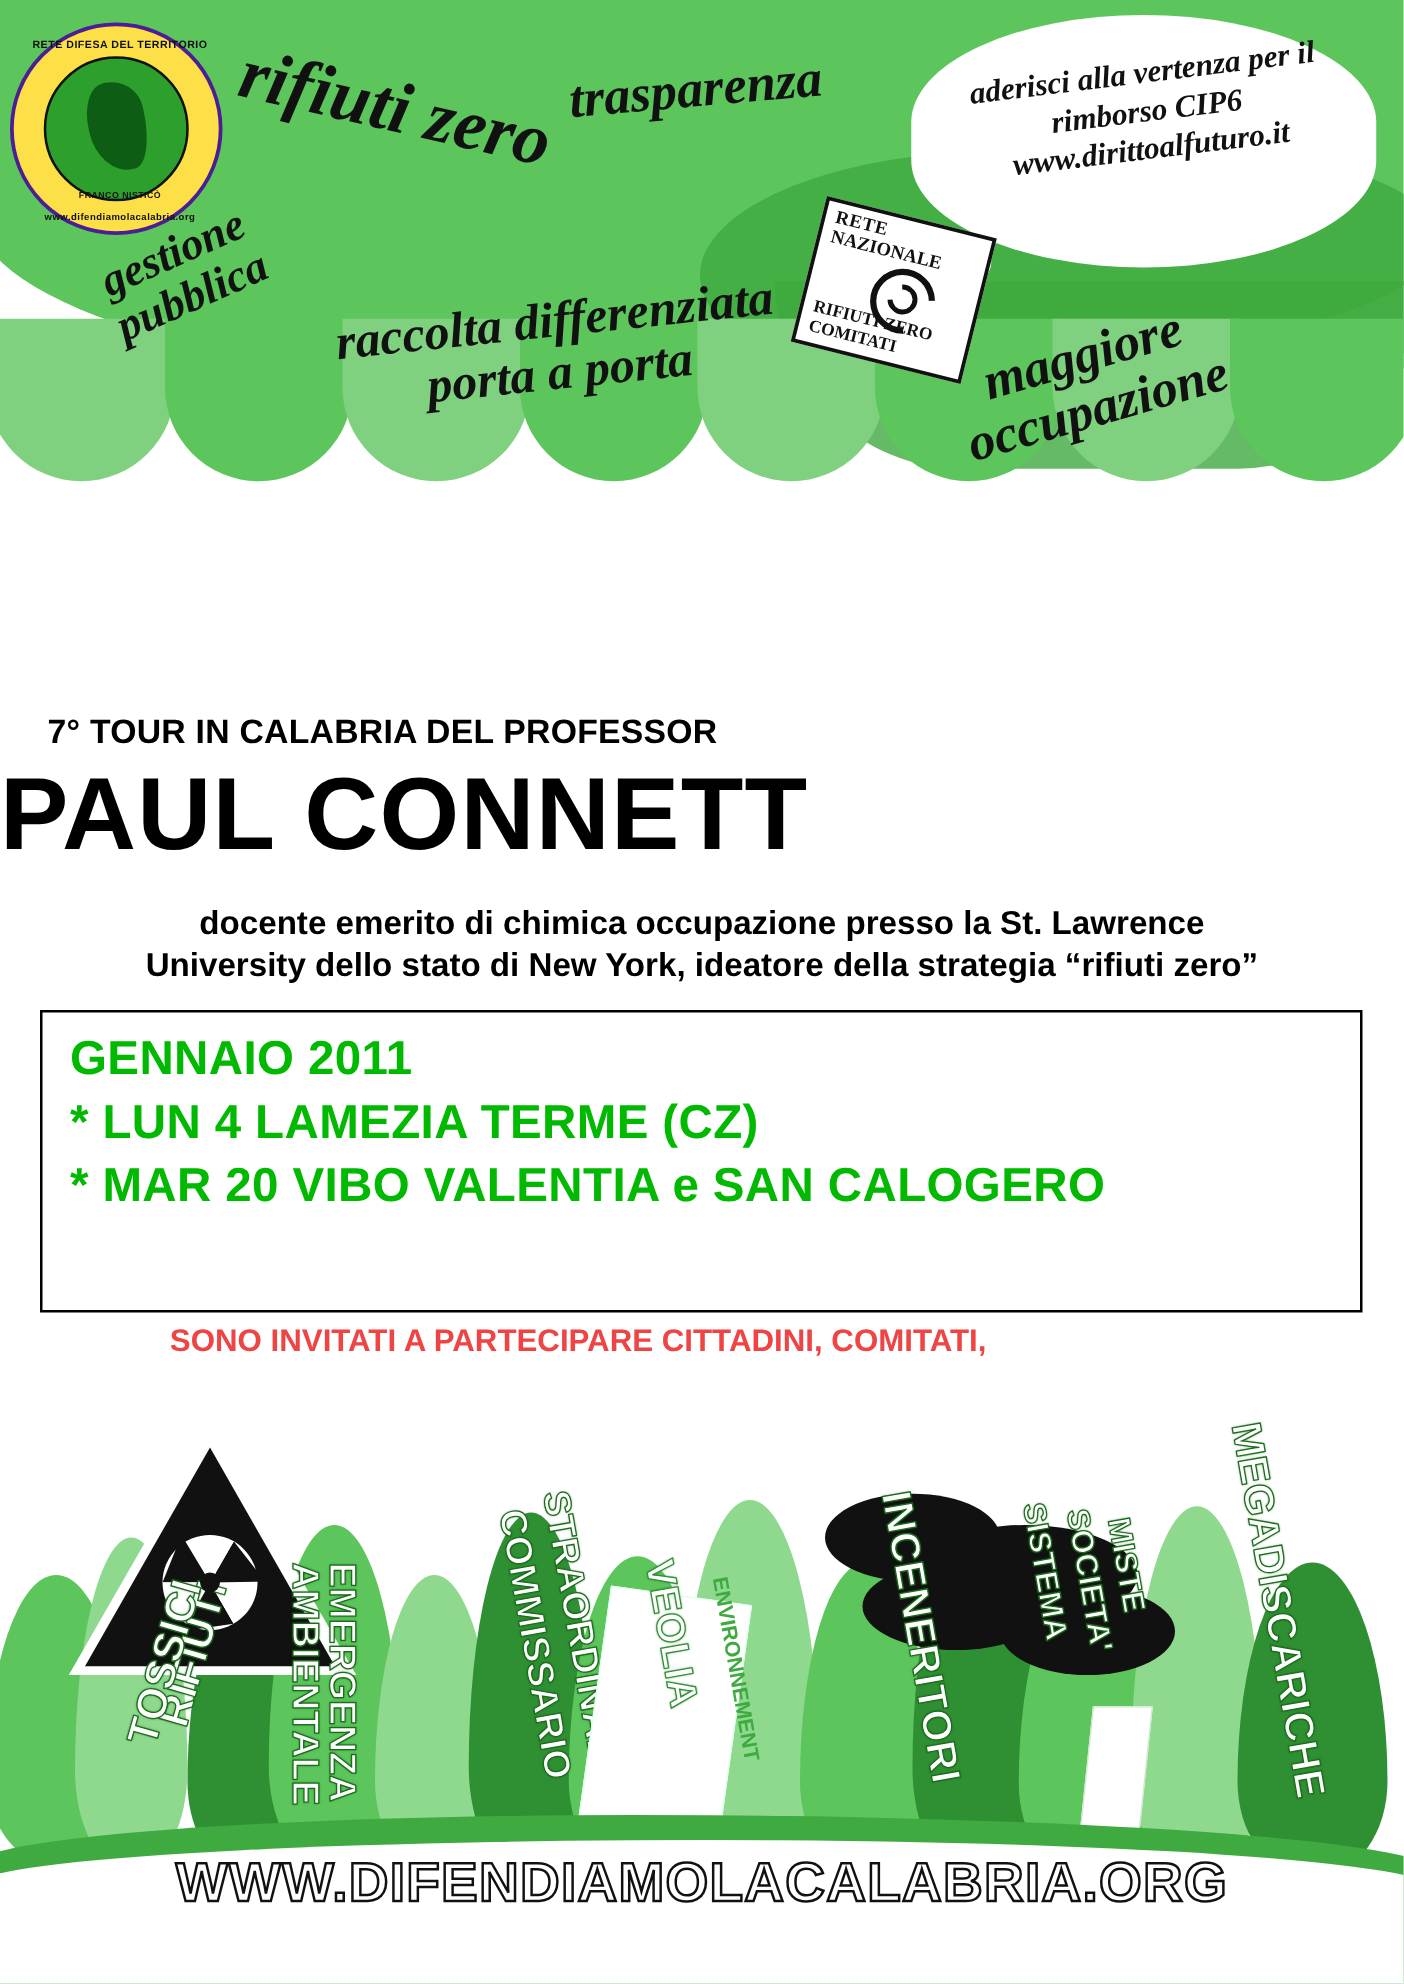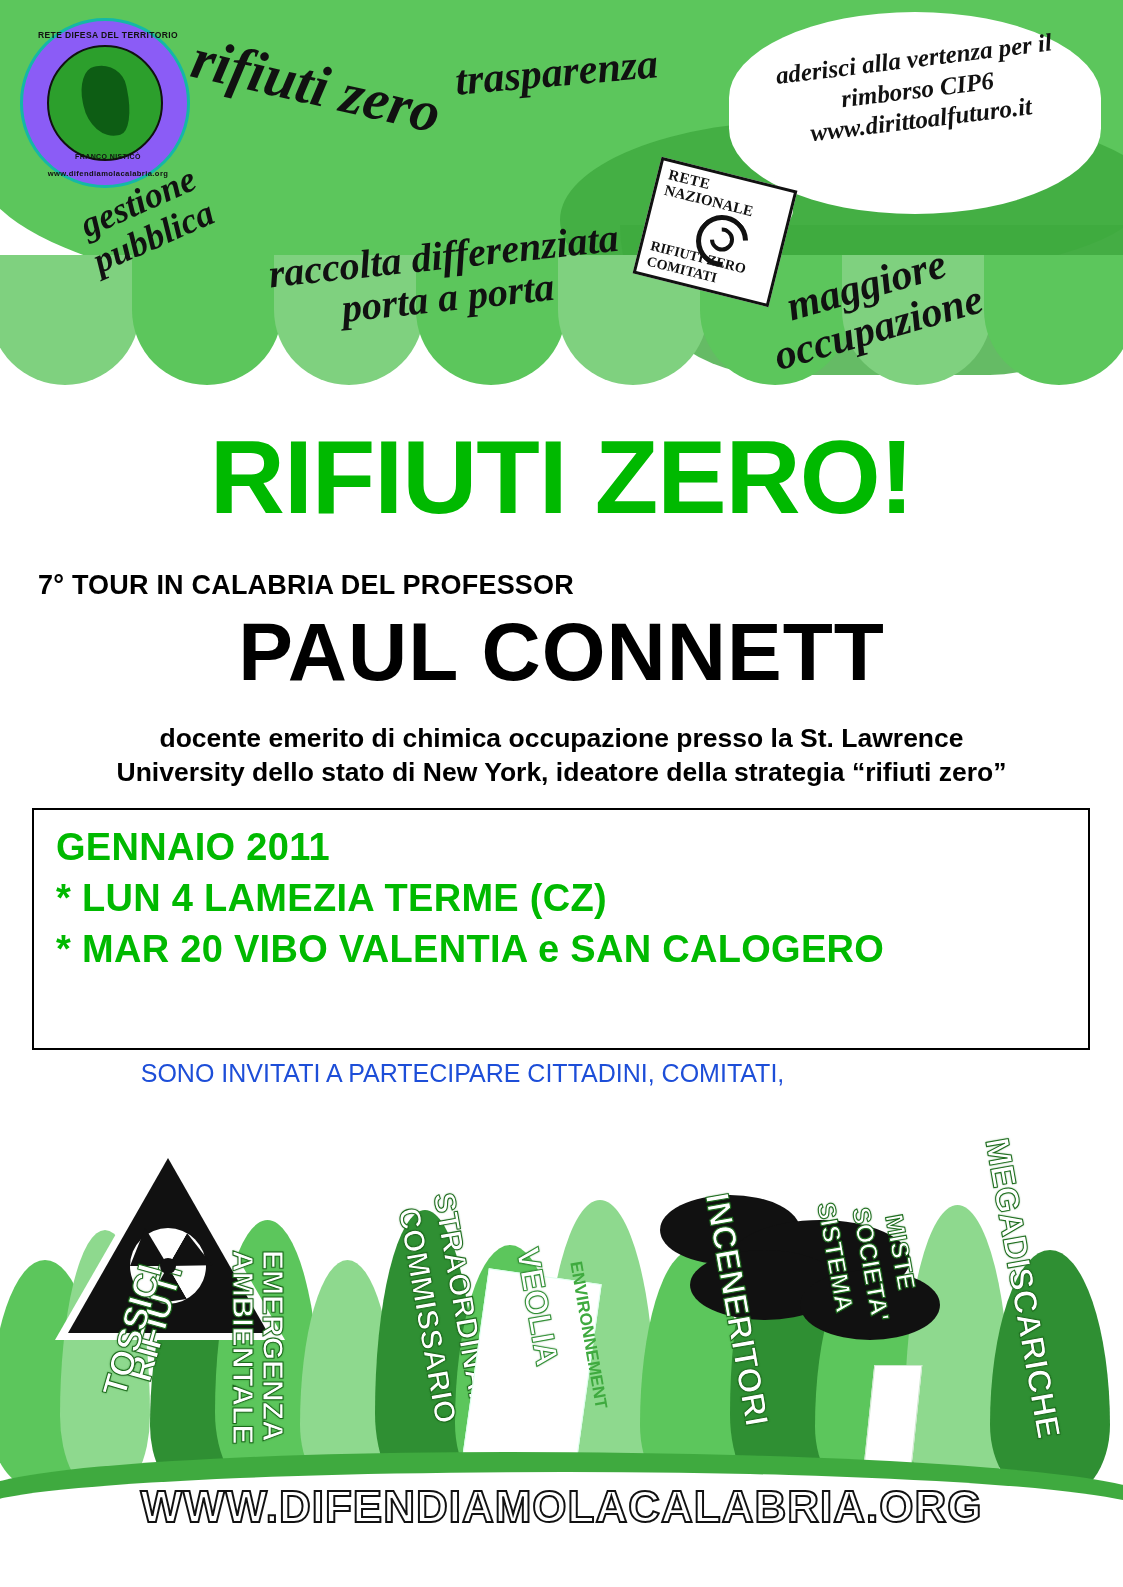--- a/index.html
+++ b/index.html
@@ -65,25 +65,25 @@
     left: 620px; top: 225px;
     width: 520px; height: 150px;
     background: #3faa3f;
     border-radius: 0 0 200px 200px;
     opacity: .8;
   }
 
   
   .logo {
     position: absolute;
-    left: 20px; top: 18px;
+    left: 8px; top: 18px;
     width: 170px; height: 170px;
     border-radius: 50%;
-    background: #8b5cf6;
-    border: 3px solid #14b8a6;
+    background: #fde047;
+    border: 3px solid #4c1d95;
     box-sizing: border-box;
   }
   .logo-inner {
     position: absolute;
     left: 50%; top: 50%;
     transform: translate(-50%,-50%);
     width: 112px; height: 112px;
     border-radius: 50%;
     background: #2c9f2c;
     border: 2px solid #111;
@@ -242,21 +242,21 @@
     left: 38px; top: 570px;
     font-size: 27px;
     font-weight: bold;
     color: #000;
     letter-spacing: .2px;
   }
   .speaker {
     position: absolute;
     left: 0; top: 605px;
     width: 1123px;
-    text-align: center;
+    text-align: left;
     font-size: 82px;
     font-weight: bold;
     color: #000;
     letter-spacing: 1px;
   }
   .bio {
     position: absolute;
     left: 0; top: 722px;
     width: 1123px;
     text-align: center;
@@ -284,22 +284,22 @@
     letter-spacing: .3px;
   }
 
   
   .invite {
     position: absolute;
     left: 0; top: 1058px;
     width: 925px;
     text-align: center;
     font-size: 25px;
-    font-weight: normal;
-    color: #1d4ed8;
+    font-weight: bold;
+    color: #ef4444;
     line-height: 1.25;
     z-index: 6;
   }
 
   
   .bottom {
     position: absolute;
     left: 0; top: 1100px;
     width: 1123px;
     height: 487px;
@@ -500,21 +500,20 @@
 
     <div class="comitati-box">
       <div class="cb-line cb-l1">RETE</div>
       <div class="cb-line cb-l2">NAZIONALE</div>
       <div class="cb-spiral"></div>
       <div class="cb-line cb-l3">RIFIUTI ZERO</div>
       <div class="cb-line cb-l4">COMITATI</div>
     </div>
   </div>
 
-  <div class="headline">RIFIUTI ZERO!</div>
   <div class="subline">7° TOUR IN CALABRIA DEL PROFESSOR</div>
   <div class="speaker">PAUL CONNETT</div>
   <div class="bio">
     <div>docente emerito di chimica occupazione presso la St. Lawrence</div>
     <div>University dello stato di New York, ideatore della strategia “rifiuti zero”</div>
   </div>
 
   <div class="dates-box">
     <div>GENNAIO 2011</div>
     <div>* LUN 4 LAMEZIA TERME (CZ)</div>

